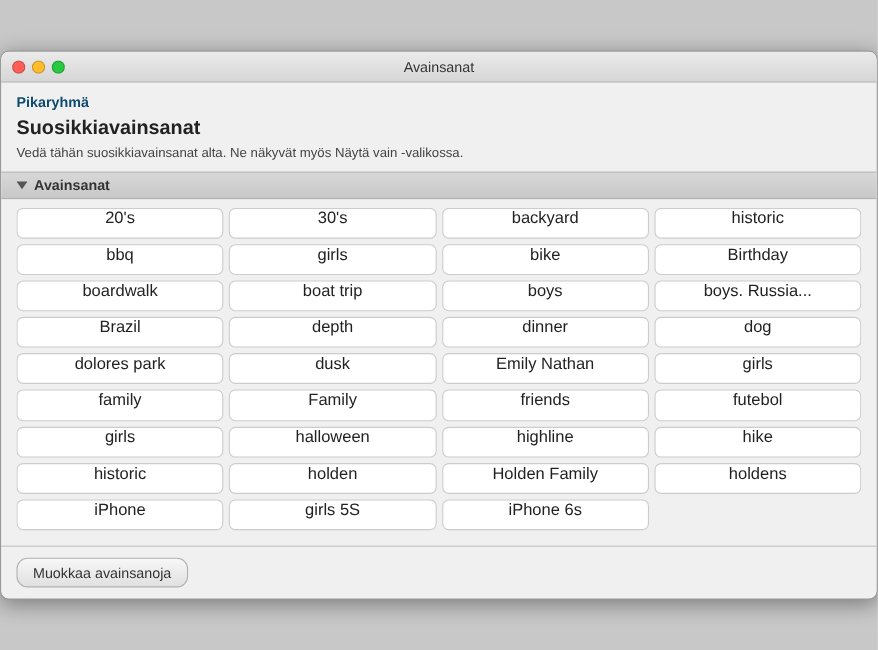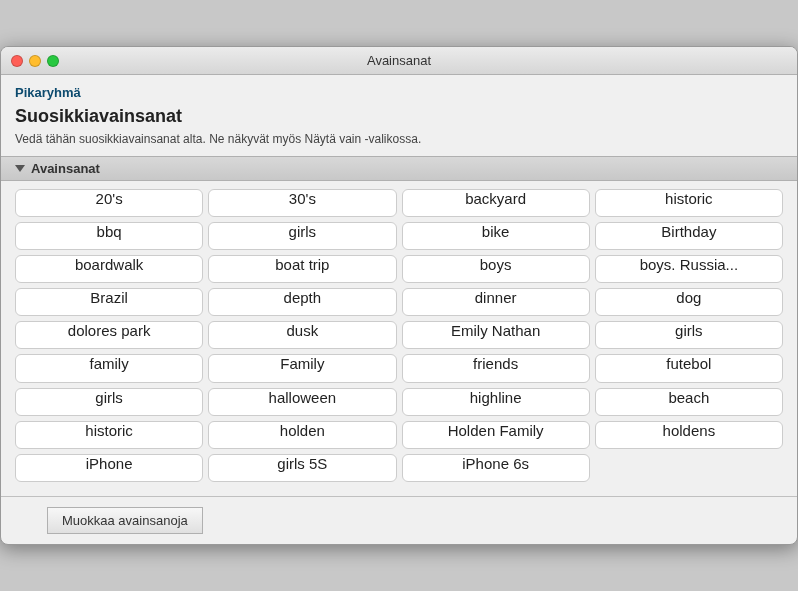--- a/index.html
+++ b/index.html
@@ -151,26 +151,25 @@
       padding: 10px 14px;
       display: flex;
       align-items: center;
       border-top: 1px solid #c0c0c0;
       flex-shrink: 0;
     }
 
     .edit-button {
       background: linear-gradient(to bottom, #f7f7f7, #e0e0e0);
       border: 1px solid #b0b0b0;
-      border-radius: 0;
+      border-radius: 10px;
       padding: 5px 14px;
       font-size: 13px;
       color: #333;
       cursor: pointer;
-      margin-left: 32px;
     }
   </style>
 </head>
 <body>
 
 <div class="window">
 
   <div class="titlebar">
     <div class="traffic-lights">
       <div class="traffic-light close"></div>
@@ -215,21 +214,21 @@
         <div class="keyword-tag">dusk</div>
         <div class="keyword-tag">Emily Nathan</div>
         <div class="keyword-tag">girls</div>
         <div class="keyword-tag">family</div>
         <div class="keyword-tag">Family</div>
         <div class="keyword-tag">friends</div>
         <div class="keyword-tag">futebol</div>
         <div class="keyword-tag">girls</div>
         <div class="keyword-tag">halloween</div>
         <div class="keyword-tag">highline</div>
-        <div class="keyword-tag">beach</div>
+        <div class="keyword-tag">hike</div>
         <div class="keyword-tag">historic</div>
         <div class="keyword-tag">holden</div>
         <div class="keyword-tag">Holden Family</div>
         <div class="keyword-tag">holdens</div>
         <div class="keyword-tag">iPhone</div>
         <div class="keyword-tag">girls 5S</div>
         <div class="keyword-tag">iPhone 6s</div>
       </div>
 
   </div>

